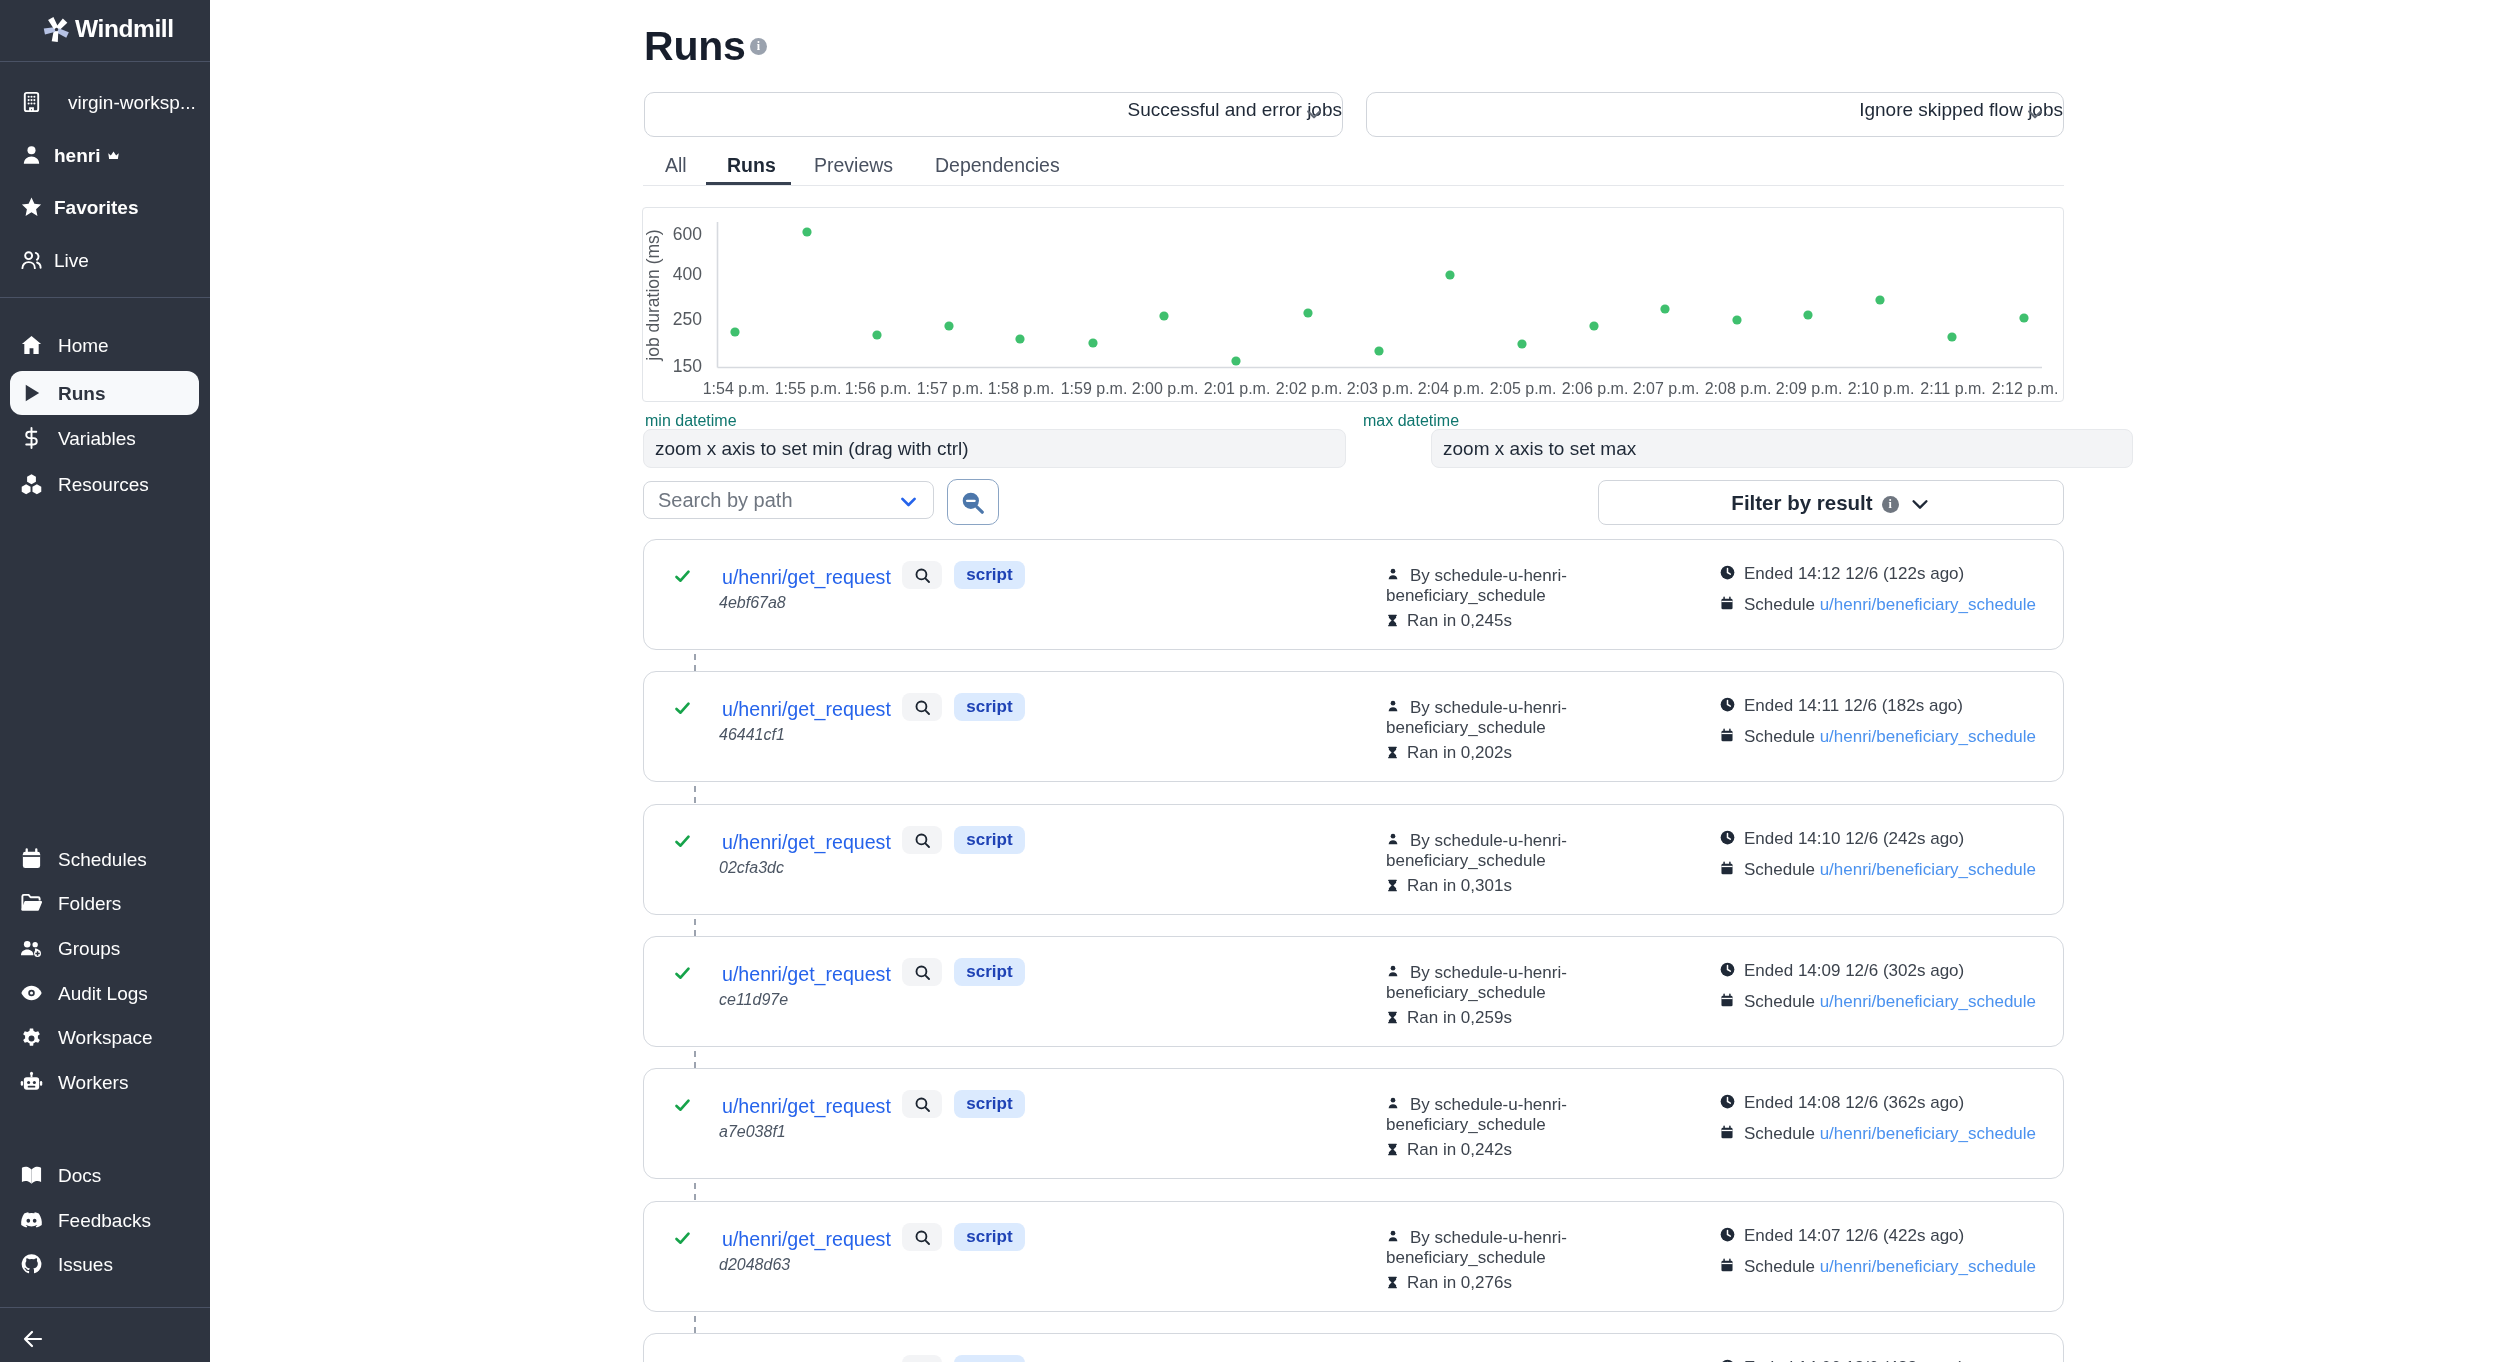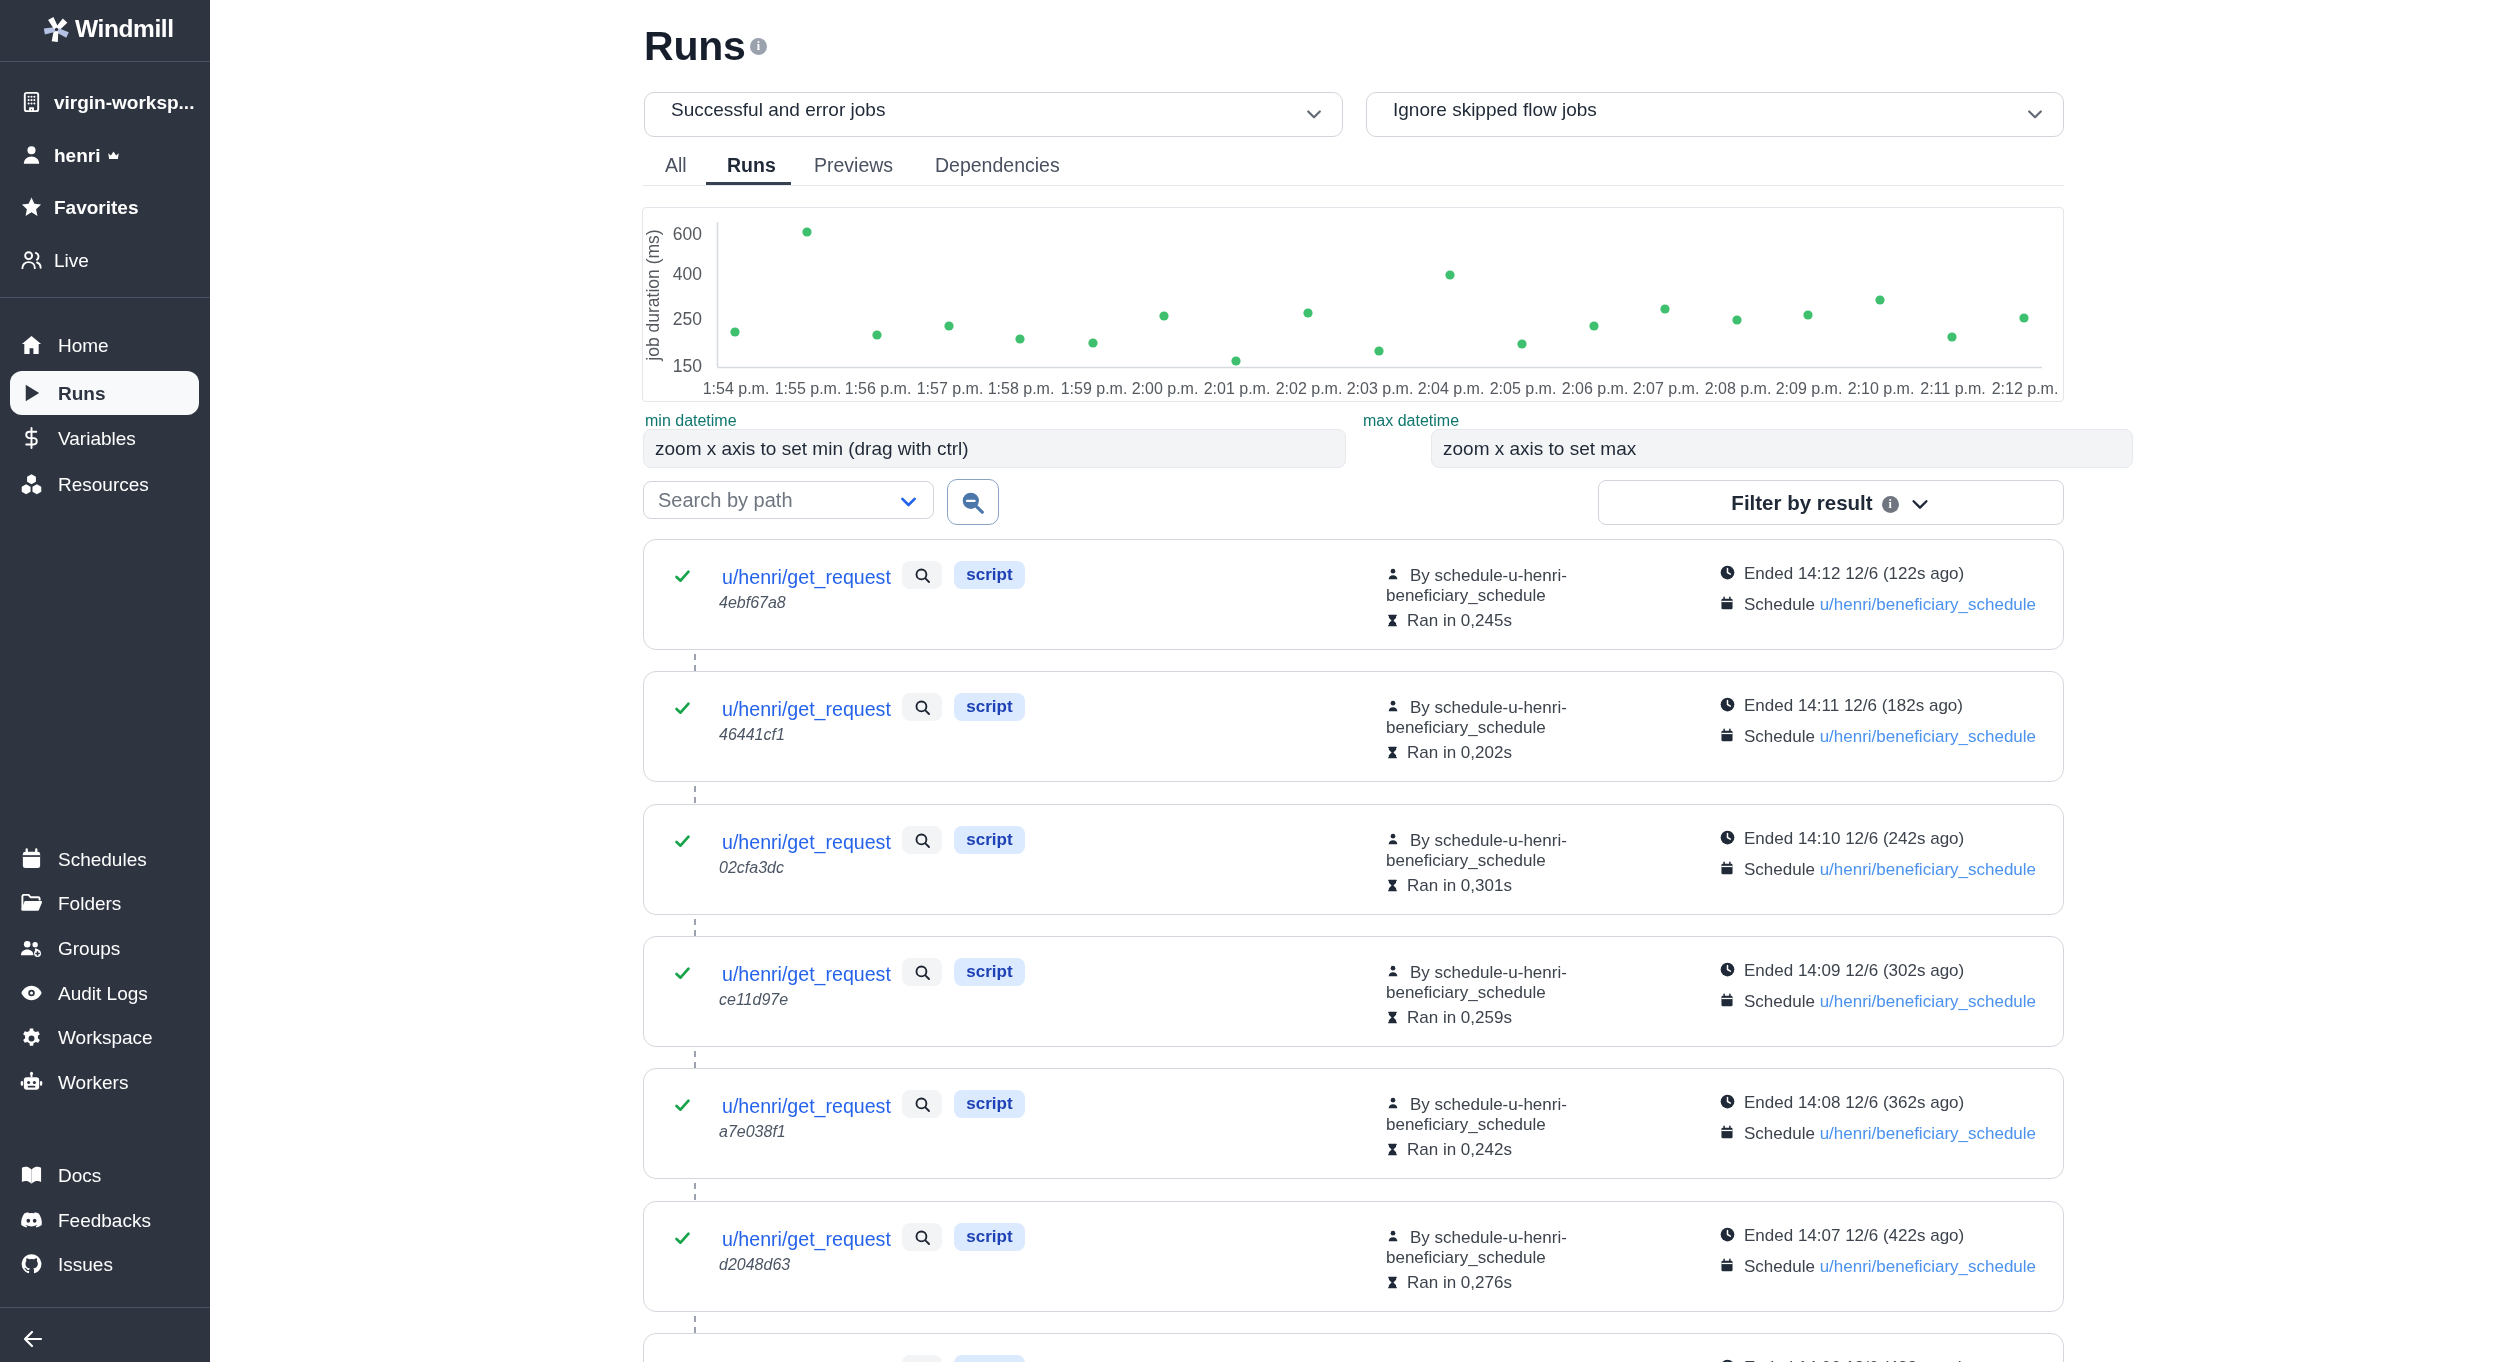--- a/index.html
+++ b/index.html
@@ -23,21 +23,21 @@
     background-image:linear-gradient(#9ca3af 55%, rgba(255,255,255,0) 0%);
     background-size:2px 11px; }
   .ck { left:30px; top:28px; width:17px; height:17px; }
   .clink { left:78px; top:25px; font-size:19.6px; line-height:24px; color:#2563eb; }
   .chip { left:258px; top:21px; width:40px; height:28px; background:#f3f4f6; border-radius:8px; display:flex; align-items:center; justify-content:center; }
   .badge { left:310px; top:21px; width:71px; height:28px; background:#dbeafe;
     border-radius:8px; color:#1e42b5; font-weight:700; font-size:17px; line-height:28px; text-align:center; }
   .hash { left:75px; top:53px; font-style:italic; font-size:16px; line-height:20px; color:#4b5563; }
 
   .sel { position:absolute; height:45px; border:1px solid #d1d5db; border-radius:10px; background:#fff;
-    font-size:19px; line-height:34px; color:#1f2937; padding-left:26px; }
+    font-size:19px; line-height:34px; color:#1f2937; padding-left:26px;text-align:right; }
   .sel .chev { position:absolute; right:18px; top:11px; }
   .tab { position:absolute; top:153px; font-size:19.5px; line-height:24px; color:#495160; }
   .lab { font-size:16px; line-height:21px; color:#0f766e; }
   .inp { position:absolute; height:39px; background:#f3f4f6; border:1px solid #e7e9ec; border-radius:8px;
     font-size:19px; line-height:37px; color:#1f2937; padding-left:11px; }
   .fbtn { position:absolute; top:480px; height:45px; border:1px solid #d1d5db; border-radius:8px; background:#fff;
     text-align:center; font-size:20.5px; font-weight:700; color:#1f2937; line-height:43px; }
   .fbtn .info { display:inline-block; width:17px; height:17px; border-radius:50%; background:#6f7680; color:#fff;
     font-size:12px; font-weight:700; line-height:17px; margin-left:9px; vertical-align:2px; font-family:"Liberation Serif",serif; }
   .cl { position:absolute; font-size:17px; line-height:20px; color:#3c434d; white-space:nowrap; }
@@ -64,21 +64,21 @@
   <div class="sdiv" style="top:1307px"></div>
 
   <div class="sitem" style="top:87px">
       <span class="ic">
         <svg viewBox="0 0 24 24" fill="none" stroke="#fff" stroke-width="2">
           <rect x="5" y="2.5" width="14" height="19" rx="2"></rect>
           <path d="M9 6.5h.01M12 6.5h.01M15 6.5h.01M9 10h.01M12 10h.01M15 10h.01M9 13.5h.01M12 13.5h.01M15 13.5h.01" stroke-linecap="round" stroke-width="2.2"></path>
           <path d="M10.5 21.5v-3h3v3"></path>
         </svg>
       </span>
-      <span class="lbl" style="font-weight:700;left:54px">virgin-worksp...</span>
+      <span class="lbl" style="font-weight:400;left:68px">virgin-worksp...</span>
     </div>
 
   <div class="sitem" style="top:140px">
       <span class="ic">
         <svg viewBox="0 0 24 24" fill="#fff">
           <circle cx="12" cy="7" r="4.2"></circle>
           <path d="M4 21c0-4.4 3.6-7.5 8-7.5s8 3.1 8 7.5z"></path>
         </svg>
       </span>
       <span class="lbl" style="font-weight:600;left:54px">henri <svg width="15" height="14" viewBox="0 0 24 24" fill="#fff" style="vertical-align:-1px">

